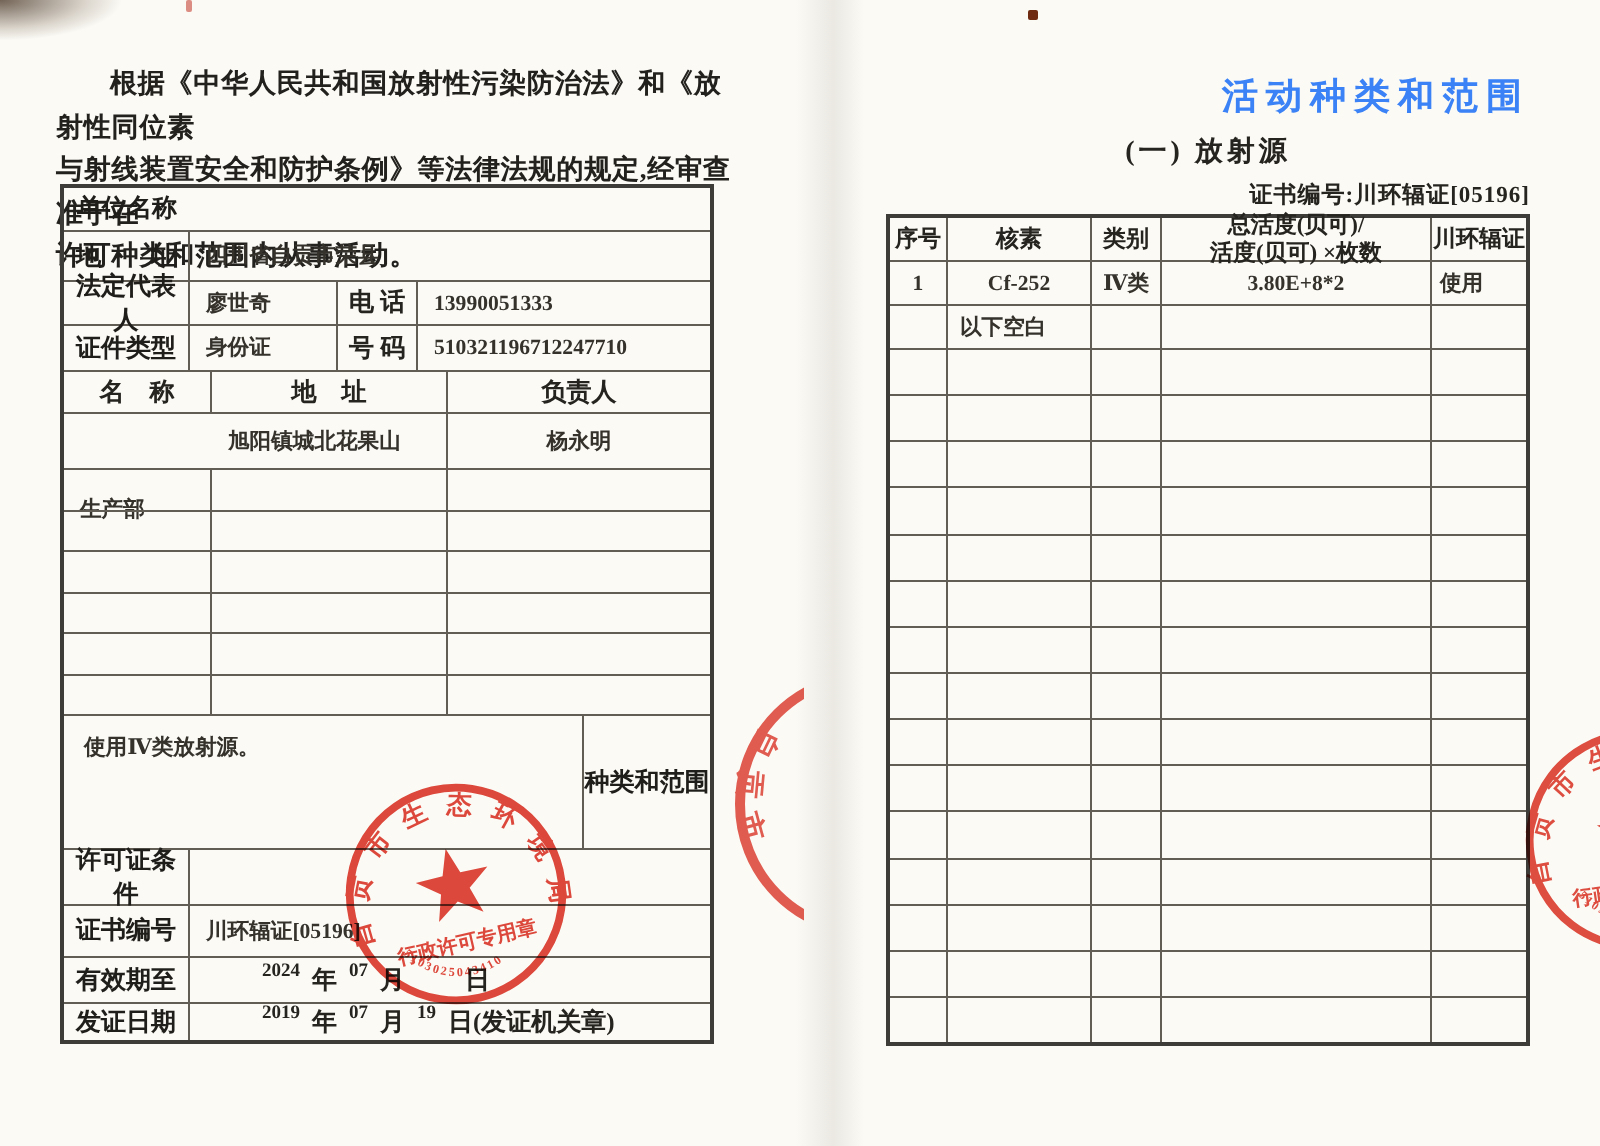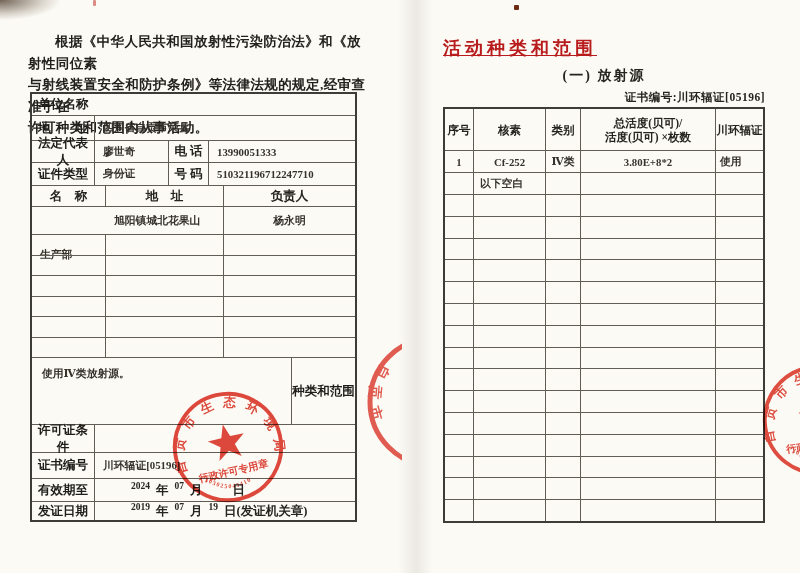--- a/index.html
+++ b/index.html
@@ -27,21 +27,21 @@
   .top{align-items:flex-start;}
   .num{font-size:9.5px;font-weight:bold;position:relative;top:-4px;}
   .unit{font-size:12.5px;font-weight:bold;}
   
   #ltable{left:30px;top:92px;width:327px;height:430px;}
   .deptwrap{flex:1;display:flex;flex-direction:column;min-width:0;}
   .deptlabel{flex-direction:column;gap:24px;letter-spacing:6px;padding-left:6px;}
   .erow{flex:1;}
   
   #rhead{left:443px;top:36px;width:322px;}
-  #rtitle{font-size:18px;font-weight:bold;letter-spacing:4px;text-align:left;color:#b91c1c;text-decoration:underline;}
+  #rtitle{font-size:18px;font-weight:bold;letter-spacing:4px;text-align:right;color:#3b82f6;}
   #rsub{font-size:14px;font-weight:bold;text-align:center;margin-top:7px;letter-spacing:2px;}
   #rcert{font-size:11.5px;font-weight:bold;text-align:right;margin-top:5px;letter-spacing:.5px;}
   
   #rtable{left:443px;top:107px;width:322px;height:416px;}
   #rtable .hc{font-size:11.5px;font-weight:bold;flex-direction:column;justify-content:center;line-height:14px;text-align:center;}
   #rtable .dv{font-size:10.8px;font-weight:600;color:#35322c;}
   
   .stamp{mix-blend-mode:multiply;}
   #stamp-main{left:170px;top:389px;width:116px;height:116px;transform:rotate(-13deg);opacity:.9;}
   #stamp-right{left:760px;top:362px;width:116px;height:116px;transform:rotate(-8deg);opacity:.88;}
@@ -182,21 +182,21 @@
     </div>
   </div>
 
   <div class="abs" id="rhead">
     <div id="rtitle">活动种类和范围</div>
     <div id="rsub">(一) 放射源</div>
     <div id="rcert">证书编号:川环辐证[05196]</div>
   </div>
 
   <div class="abs tbl" id="rtable">
-    <div class="trow" style="height:42px;">
+    <div class="trow" style="height:22px;">
       <div class="tc hc" style="width:29px;flex:none;">序号</div>
       <div class="tc hc" style="width:72px;flex:none;">核素</div>
       <div class="tc hc" style="width:35px;flex:none;">类别</div>
       <div class="tc hc" style="width:135px;flex:none;">
         <div>总活度(贝可)/</div>
         <div>活度(贝可) ×枚数</div>
       </div>
       <div class="tc hc" style="flex:1;">川环辐证</div>
     </div>
 

